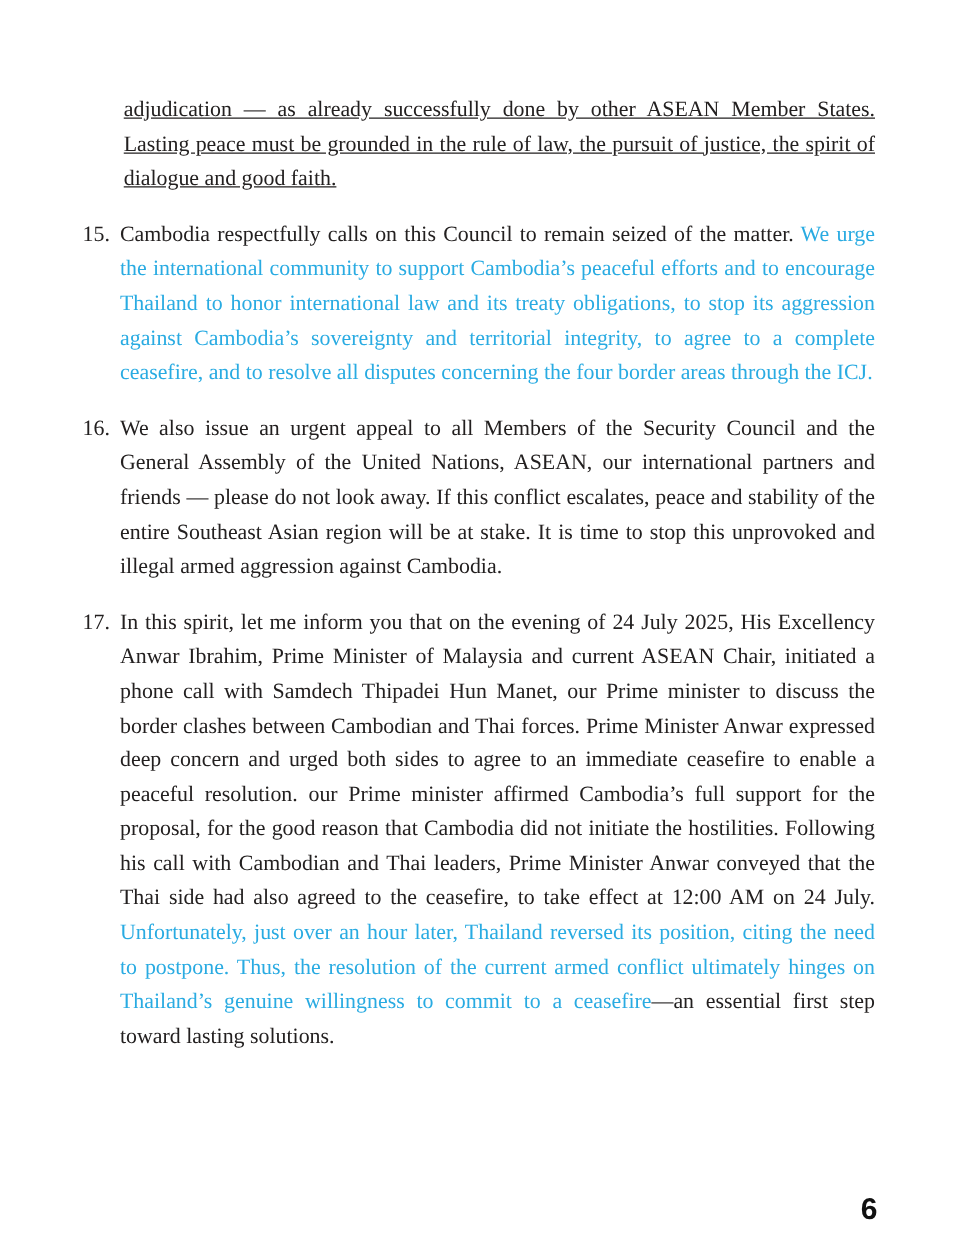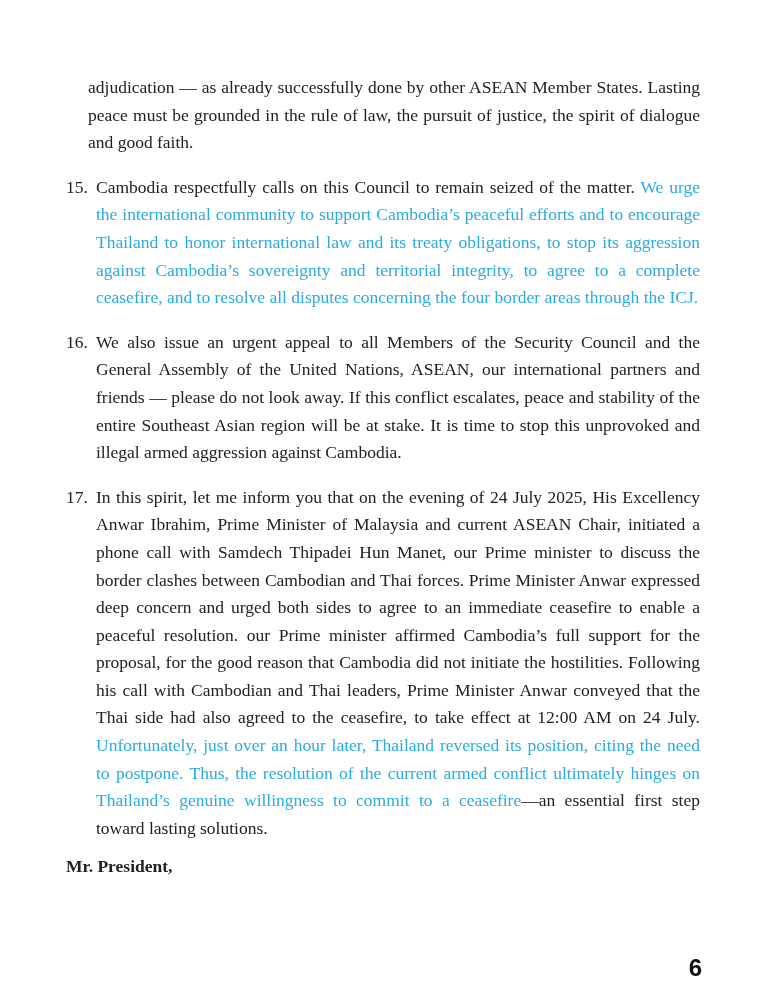--- a/index.html
+++ b/index.html
@@ -25,21 +25,22 @@
     top: 74px;
     width: 634px;
   }
   .para {
     font-size: 17.5px;
     line-height: 27.6px;
     text-align: justify;
     margin-bottom: 11px;
   }
   .para.continuation {
-    margin-left: 22px;
+    margin-left: 33px;
+    text-decoration: underline;
   }
   .para.numbered {
     position: relative;
     padding-left: 30px;
     margin-top: 17px;
   }
   .para .num {
     position: absolute;
     left: 0;
     top: 0;
@@ -79,18 +80,17 @@
     </div>
 
     <div class="para numbered">
       <span class="num">16.</span><span class="seg">We also issue an urgent appeal to all Members of the Security Council and the General Assembly of the United Nations, ASEAN, our international partners and friends — please do not look away. If this conflict escalates, peace and stability of the entire Southeast Asian region will be at stake.  It is time to stop this unprovoked and illegal armed aggression against Cambodia.</span>
     </div>
 
     <div class="para numbered">
       <span class="num">17.</span><span class="seg">In this spirit, let me inform you that on the evening of 24 July 2025, His Excellency Anwar Ibrahim, Prime Minister of Malaysia and current ASEAN Chair, initiated a phone call with Samdech Thipadei Hun Manet, our Prime minister to discuss the border clashes between Cambodian and Thai forces. Prime Minister Anwar expressed deep concern and urged both sides to agree to an immediate ceasefire to enable a peaceful resolution. our Prime minister affirmed Cambodia’s full support for the proposal, for the good reason that Cambodia did not initiate the hostilities. Following his call with Cambodian and Thai leaders, Prime Minister Anwar conveyed that the Thai side had also agreed to the ceasefire, to take effect at 12:00 AM on 24 July. </span><span class="seg accent">Unfortunately, just over an hour later, Thailand reversed its position, citing the need to postpone. Thus, the resolution of the current armed conflict ultimately hinges on Thailand’s genuine willingness to commit to a ceasefire</span><span class="seg">—an essential first step toward lasting solutions.</span>
     </div>
 
-    <p class="closing">Mr. President,</p>
 
   </div>
 
   <div class="page-number">6</div>
 </div>
 
 </body></html>

